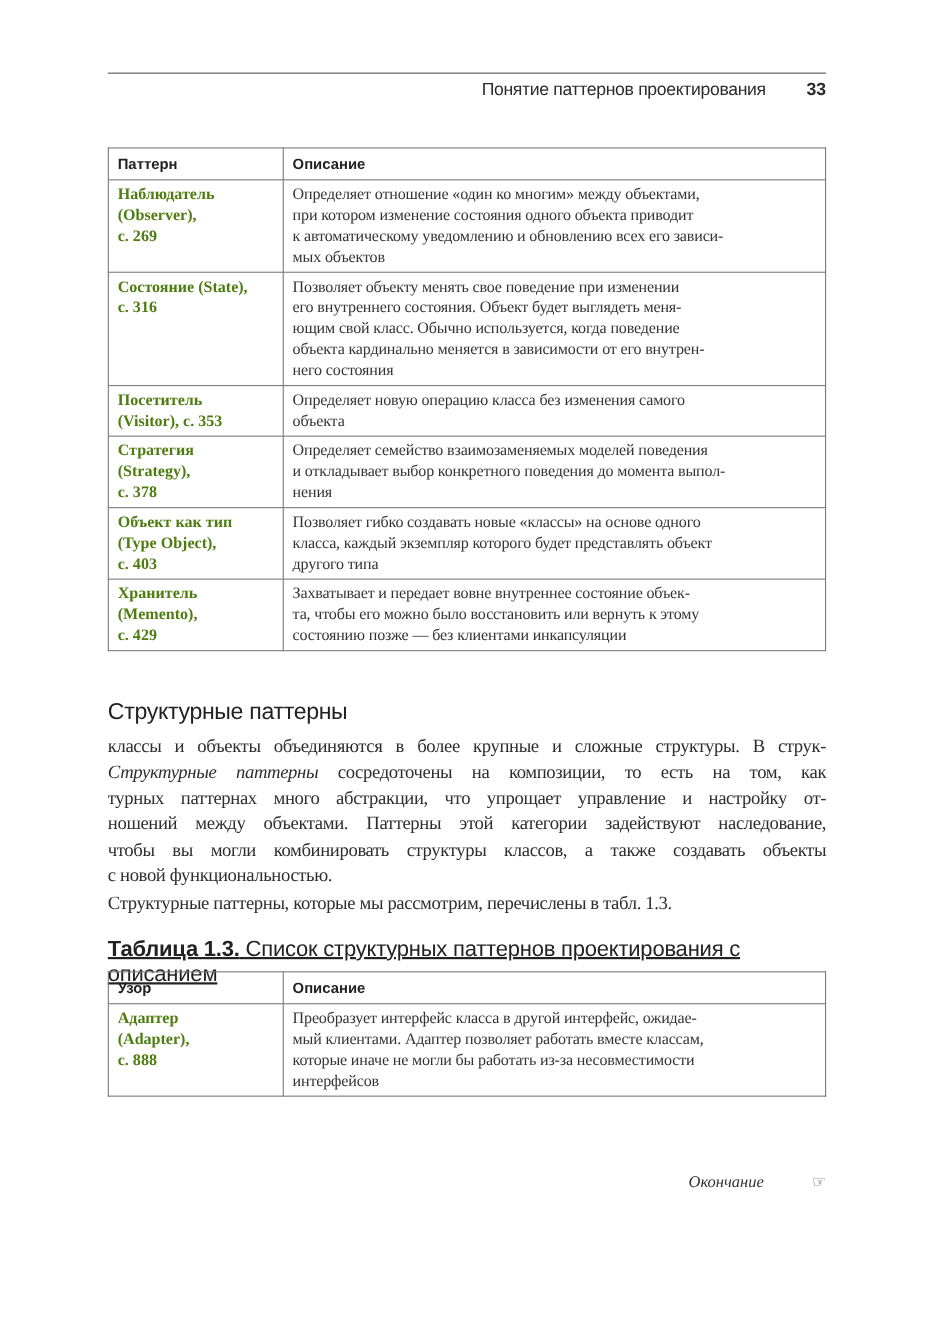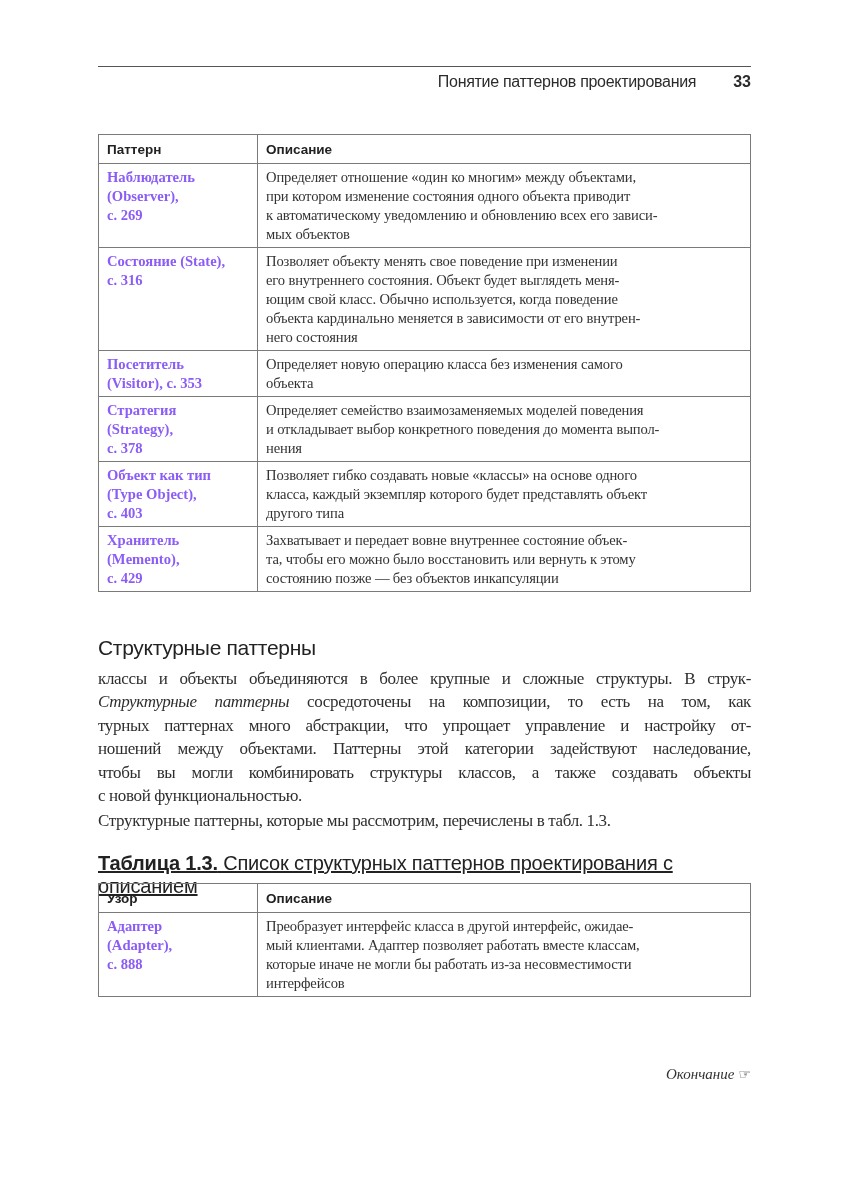--- a/index.html
+++ b/index.html
@@ -27,21 +27,21 @@
       font-size: 14.6px; line-height: 19px;
     }
     table.patterns th, table.patterns td {
       border: 1.4px solid #7a7a7a; vertical-align: top;
       padding: 4px 7px 3px 8px; text-align: left;
     }
     table.patterns th {
       font-family: "Liberation Sans", "DejaVu Sans", sans-serif; font-weight: bold; font-size: 13.5px;
       padding-top: 5px; padding-bottom: 4px; color: #222;
     }
-    table.patterns td.name { font-weight: bold; width: 143px; color: #8b5cf6; }
+    table.patterns td.name { font-weight: bold; width: 143px; color: #4d7c0f; }
     table.patterns td.desc { color: #333; letter-spacing: -0.15px; }
     .desc span { display: block; white-space: nowrap; }
     .name span { display: block; white-space: nowrap; }
 
     #table-behavioral { top: 134px; }
     #table-structural { top: 883px; }
 
     
     .section-heading {
       position: absolute; left: 0; top: 636px;
@@ -63,21 +63,21 @@
       position: absolute; left: 0; top: 852px;
       font-family: "Liberation Sans", "DejaVu Sans", sans-serif; font-size: 20px; color: #222;
       letter-spacing: -0.2px;
       text-decoration: underline;
     }
     .caption b { font-weight: bold; }
 
     .continued {
       position: absolute; right: 0; top: 1066px;
       font-style: italic; font-size: 15px; color: #333;
-      display: flex; align-items: center;
+      display: flex; align-items: center; gap: 40px;
     }
     .continued .icon { margin-left: 4px; font-style: normal; font-size: 14px; }
   </style>
 </head>
 <body>
 
 <div class="page">
 
   <div class="header-rule"></div>
   <div class="running-head">
@@ -155,21 +155,21 @@
         </tr>
         <tr>
           <td class="name">
             <span>Хранитель</span>
             <span>(Memento),</span>
             <span>с. 429</span>
           </td>
           <td class="desc">
             <span>Захватывает и передает вовне внутреннее состояние объек-</span>
             <span>та, чтобы его можно было восстановить или вернуть к этому</span>
-            <span>состоянию позже — без объектов инкапсуляции</span>
+            <span>состоянию позже — без клиентами инкапсуляции</span>
           </td>
         </tr>
       </tbody>
   </table>
 
   <h2 class="section-heading">Структурные паттерны</h2>
 
   <p class="para" id="para-intro">
     <span class="line">классы и объекты объединяются в более крупные и сложные структуры. В струк-</span>
     <span class="line"><em>Структурные паттерны</em><span style="display:inline"> сосредоточены на композиции, то есть на том, как</span></span>

